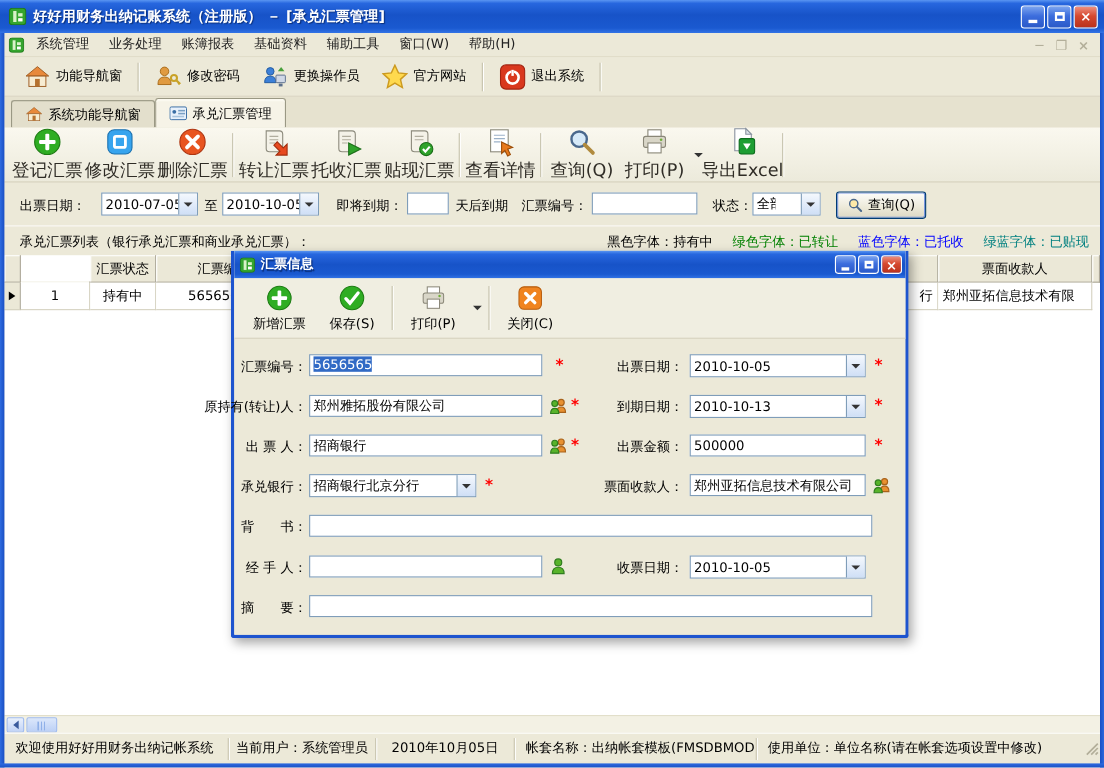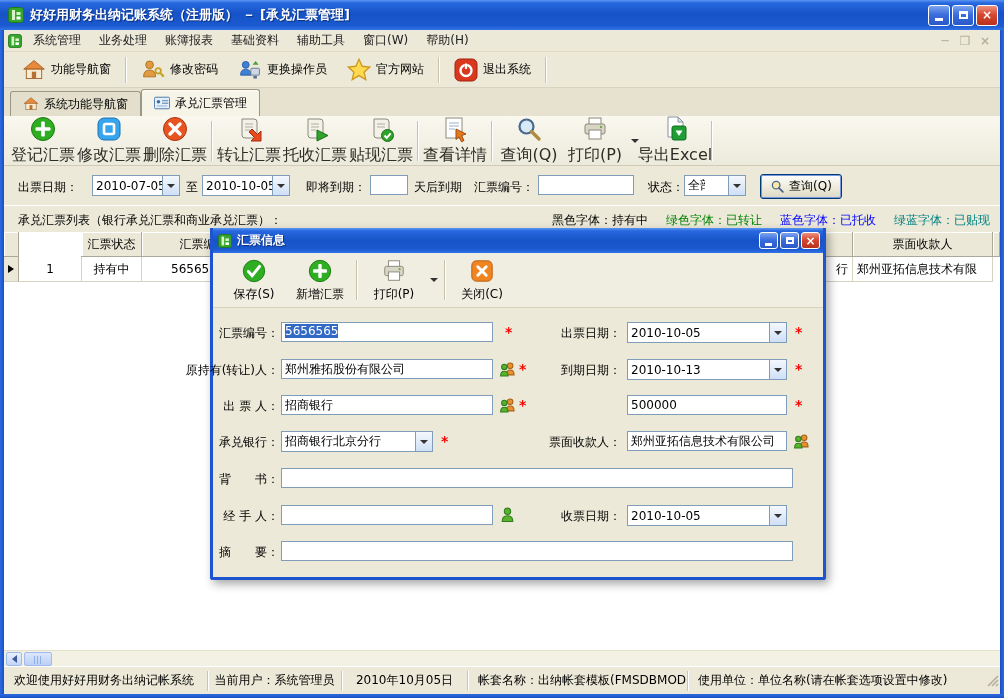--- a/index.html
+++ b/index.html
@@ -492,34 +492,34 @@
       <span class="dwbtn wbtn red" style="width:19px;height:17px;">
           <span class="g-x">×</span>
         </span>
     </div>
 
     <div class="dlg-toolbar">
       <span class="dbtn">
         <span>
             <svg width="26" height="26" viewBox="0 0 28 28">
               <circle cx="14" cy="14" r="11.5" fill="#2fad23" stroke="#1c7a12"></circle>
-              <path d="M8,14.5 l4,4.5 l8,-10" stroke="#fff" stroke-width="3.2" fill="none" stroke-linecap="round"></path>
+              <rect x="12.2" y="6.5" width="3.6" height="15" rx="1" fill="#fff"></rect>
+              <rect x="6.5" y="12.2" width="15" height="3.6" rx="1" fill="#fff"></rect>
             </svg>
           </span>
-        <span>保存(S)</span>
+        <span>新增汇票</span>
       </span>
       <span class="dbtn">
         <span>
             <svg width="26" height="26" viewBox="0 0 28 28">
               <circle cx="14" cy="14" r="11.5" fill="#2fad23" stroke="#1c7a12"></circle>
-              <rect x="12.2" y="6.5" width="3.6" height="15" rx="1" fill="#fff"></rect>
-              <rect x="6.5" y="12.2" width="15" height="3.6" rx="1" fill="#fff"></rect>
+              <path d="M8,14.5 l4,4.5 l8,-10" stroke="#fff" stroke-width="3.2" fill="none" stroke-linecap="round"></path>
             </svg>
           </span>
-        <span>新增汇票</span>
+        <span>保存(S)</span>
       </span>
       <span class="rsep"></span>
       <span class="dbtn">
         <span>
             <svg width="26" height="26" viewBox="0 0 28 28">
               <rect x="8" y="3" width="12" height="7" fill="#fff" stroke="#8a8778"></rect>
               <rect x="4" y="9" width="20" height="10" rx="2" fill="#d9d6c8" stroke="#8a8778"></rect>
               <rect x="8" y="15" width="12" height="9" fill="#fff" stroke="#8a8778"></rect>
               <circle cx="20" cy="12" r="1.2" fill="#6fae3a"></circle>
             </svg>
@@ -579,20 +579,21 @@
       <input class="dinp" style="left: 68px; top: 87px; width: 212px;" value="招商银行">
       <span class="picker" style="left:286px; top:88px;">
           <svg width="17" height="17" viewBox="0 0 16 16">
             <circle cx="10.5" cy="5.5" r="2.6" fill="#e89130" stroke="#a8621a"></circle>
             <path d="M6.8,14 q0,-4.6 3.7,-4.6 q3.7,0 3.7,4.6 z" fill="#e89130" stroke="#a8621a"></path>
             <circle cx="5" cy="6.5" r="2.5" fill="#58b32a" stroke="#2f7d1e"></circle>
             <path d="M1.5,15 q0,-4.4 3.5,-4.4 q3.5,0 3.5,4.4 z" fill="#58b32a" stroke="#2f7d1e"></path>
           </svg>
         </span>
       <span class="star" style="left:306px; top:89px;">*</span>
+      <span class="dlabel r" style="top:90px;">出票金额：</span>
       <input class="dinp" style="left: 414px; top: 87px; width: 160px;" value="500000">
       <span class="star" style="left:582px; top:89px;">*</span>
 
       <span class="dlabel l" style="top:126px;">承兑银行：</span>
       <span class="combo" style="left:68px; top:123px; width:152px;">
         <span class="cval">招商银行北京分行</span>
         <span class="carrow">
             <span class="tri-down"></span>
           </span>
       </span>

